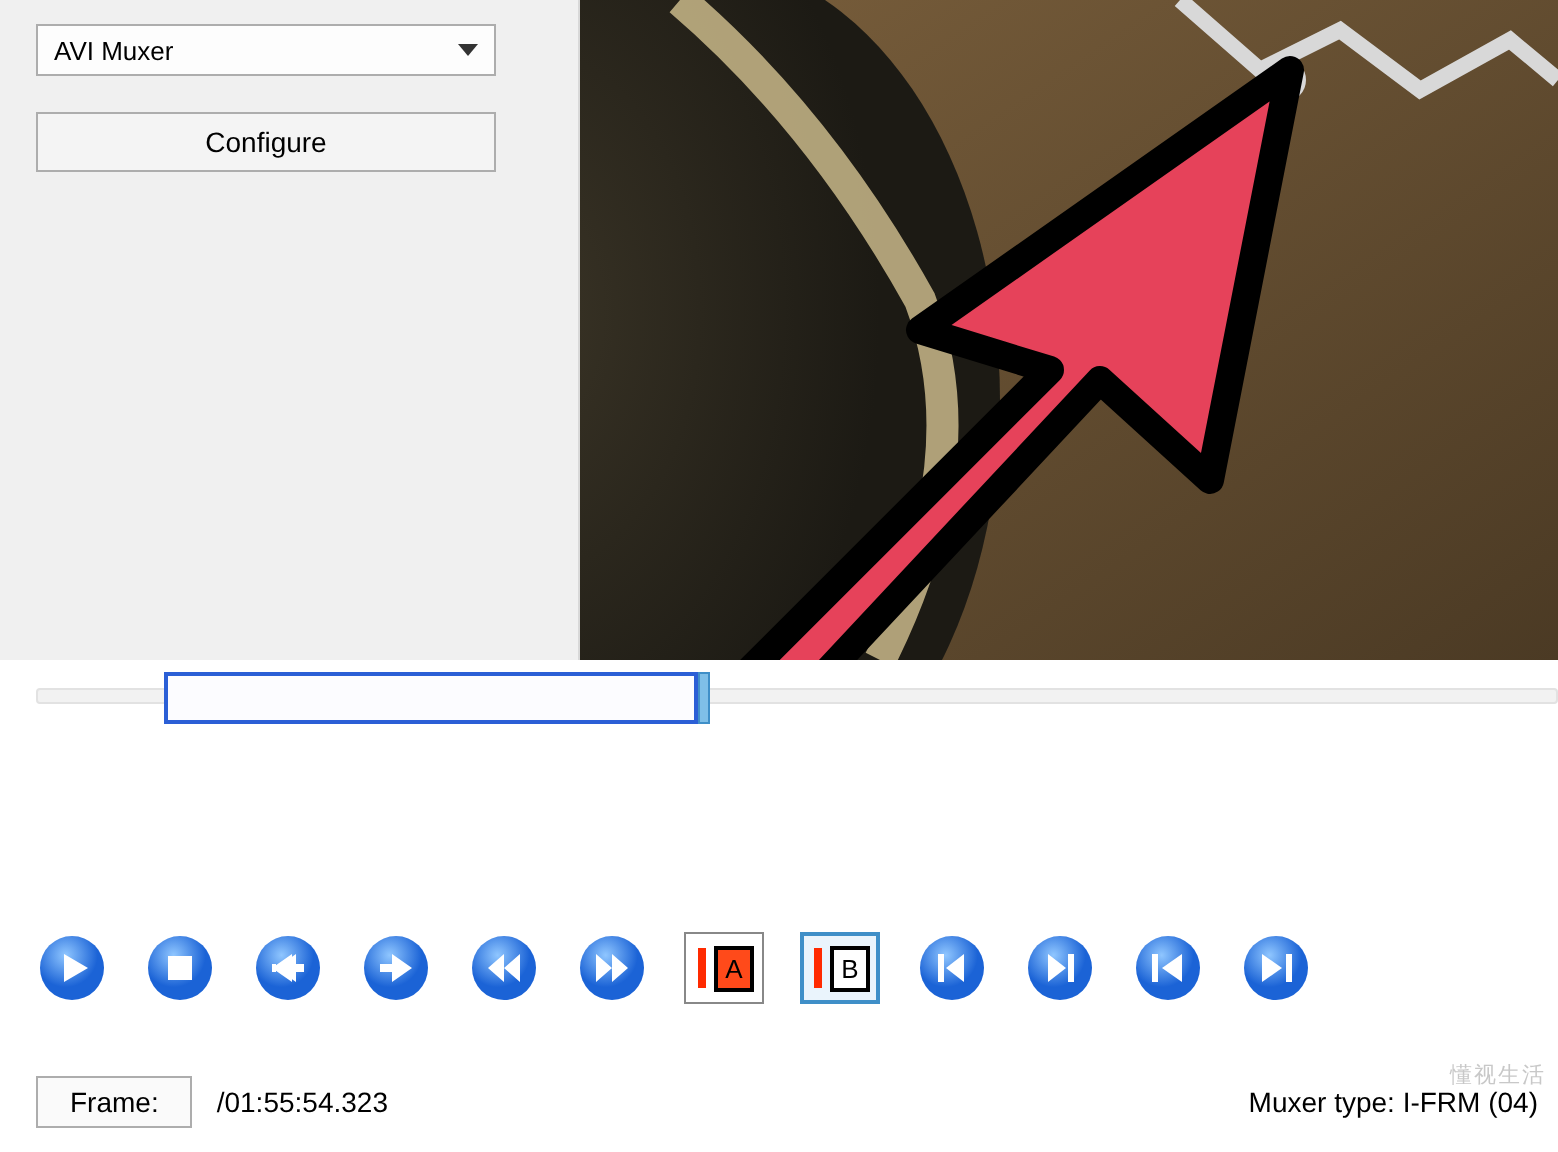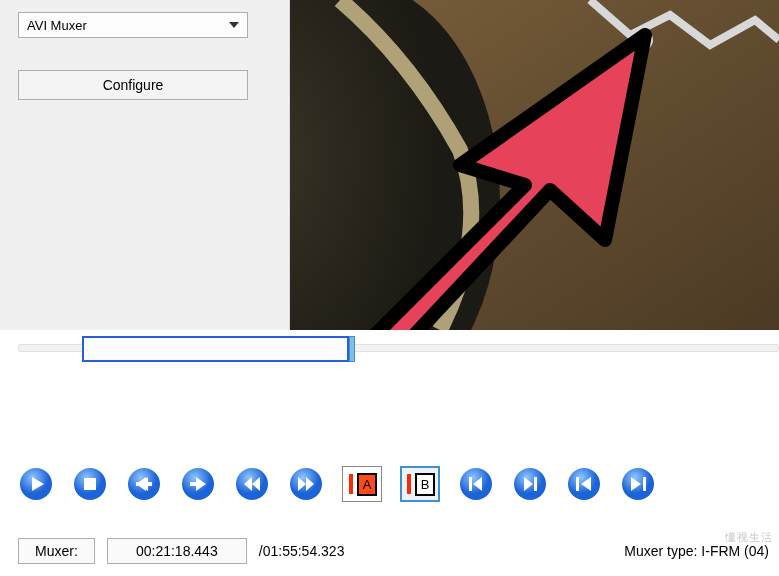--- a/index.html
+++ b/index.html
@@ -29,21 +29,21 @@
     text-align: center;
   }
   .muxer-select .caret {
     width: 0; height: 0;
     border-left: 5px solid transparent;
     border-right: 5px solid transparent;
     border-top: 6px solid #333;
   }
   .configure-btn {
     width: 230px; height: 30px;
-    margin-top: 32px;
+    margin-top: 18px;
     border: 1px solid #adadad;
     background: #f4f4f4;
     cursor: pointer;
     font-size: 14px;
     text-align: center;
   }
   .preview {
     position: absolute;
     left: 290px; top: 0; right: 0; height: 330px;
     background: linear-gradient(135deg,#2a2418 0%,#3a2f1f 25%,#6a543a 55%,#4a3c28 100%);
@@ -240,19 +240,18 @@
   <div class="tbtn circle-btn">
     <svg viewBox="0 0 36 36">
         <circle cx="18" cy="18" r="16" fill="url(#gb1)"></circle>
         <path d="M11 11 L21 18 L11 25 Z" fill="#fff"></path>
         <rect x="23" y="11" width="3" height="14" fill="#fff"></rect>
       </svg>
   </div>
 </div>
 
 <div class="status">
-  <div class="box">Muxer:</div>
-  <div class="box time-val">00:21:18.443</div>
+  <div class="box">Frame:</div>
   <span><span>/</span><span>01:55:54.323</span></span>
   <span class="frame"><span>Muxer type:</span>&nbsp;<span>I-FRM (04)</span></span>
 </div>
 
 <div class="watermark">懂视生活</div>
 
 </body></html>

